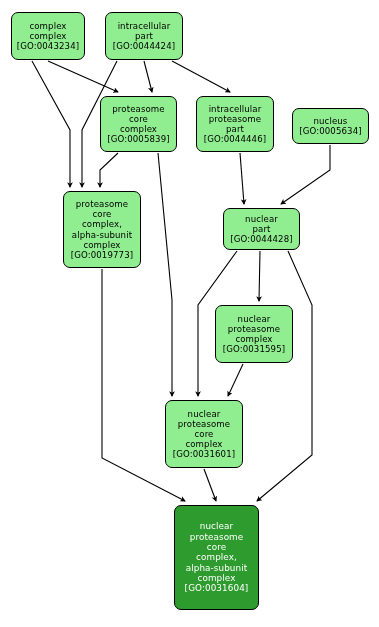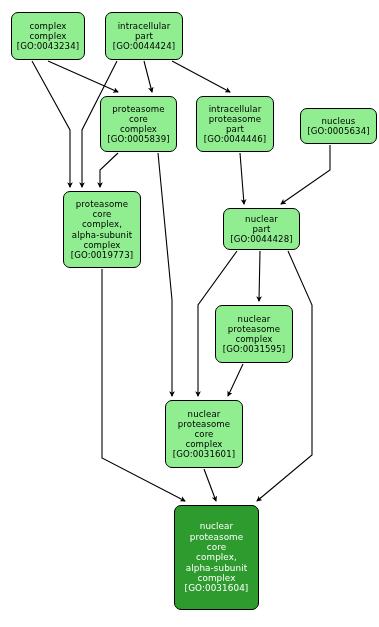--- a/index.html
+++ b/index.html
@@ -95,21 +95,21 @@
         <span class="line">core</span>
         <span class="line">complex</span>
         <span class="line">[GO:0005839]</span>
       </div>
       <div class="node light" style="left: 196px; top: 96px; width: 78px; height: 56px;">
         <span class="line">intracellular</span>
         <span class="line">proteasome</span>
         <span class="line">part</span>
         <span class="line">[GO:0044446]</span>
       </div>
-      <div class="node light" style="left: 300px; top: 108px; width: 77px; height: 36px;">
+      <div class="node light" style="left: 292px; top: 108px; width: 77px; height: 36px;">
         <span class="line">nucleus</span>
         <span class="line">[GO:0005634]</span>
       </div>
       <div class="node light" style="left: 63px; top: 191px; width: 78px; height: 77px;">
         <span class="line">proteasome</span>
         <span class="line">core</span>
         <span class="line">complex,</span>
         <span class="line">alpha-subunit</span>
         <span class="line">complex</span>
         <span class="line">[GO:0019773]</span>

